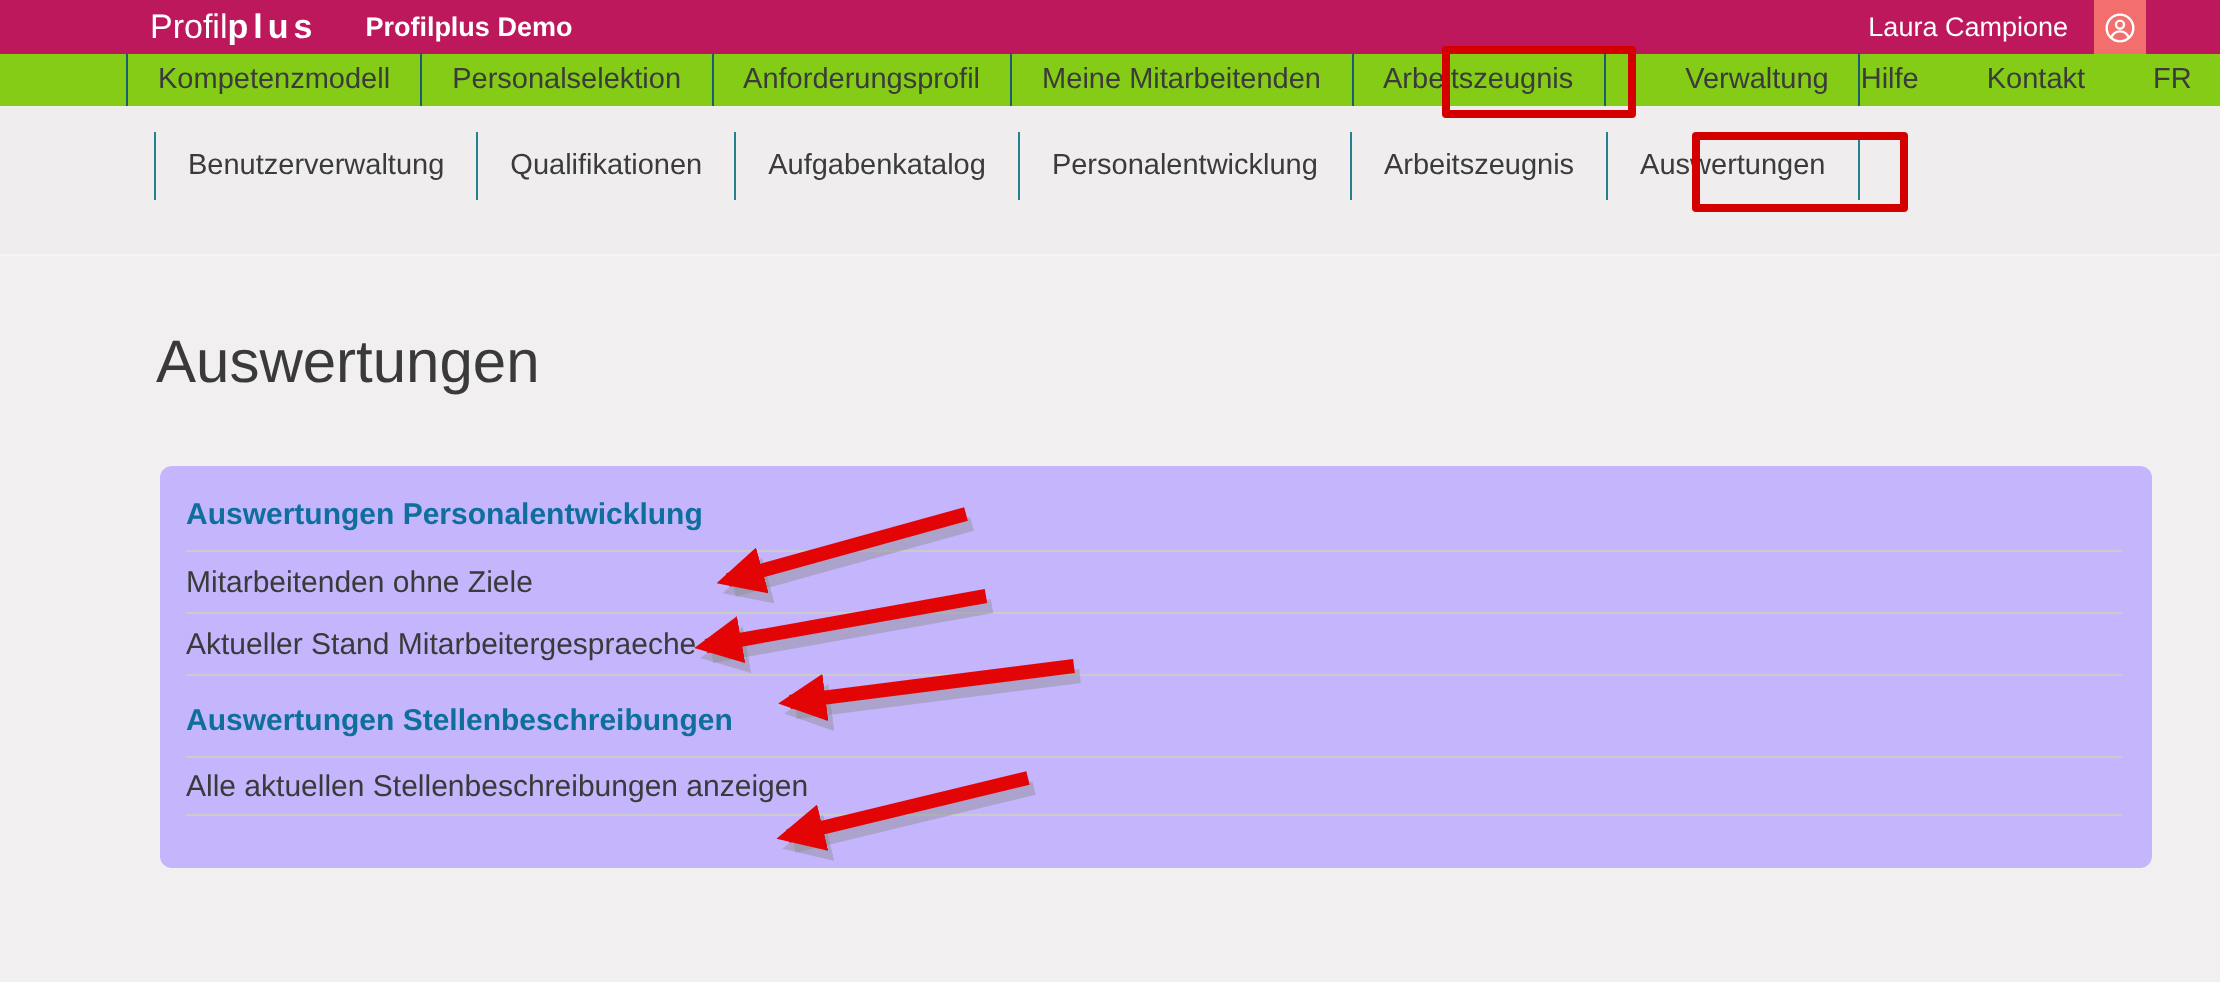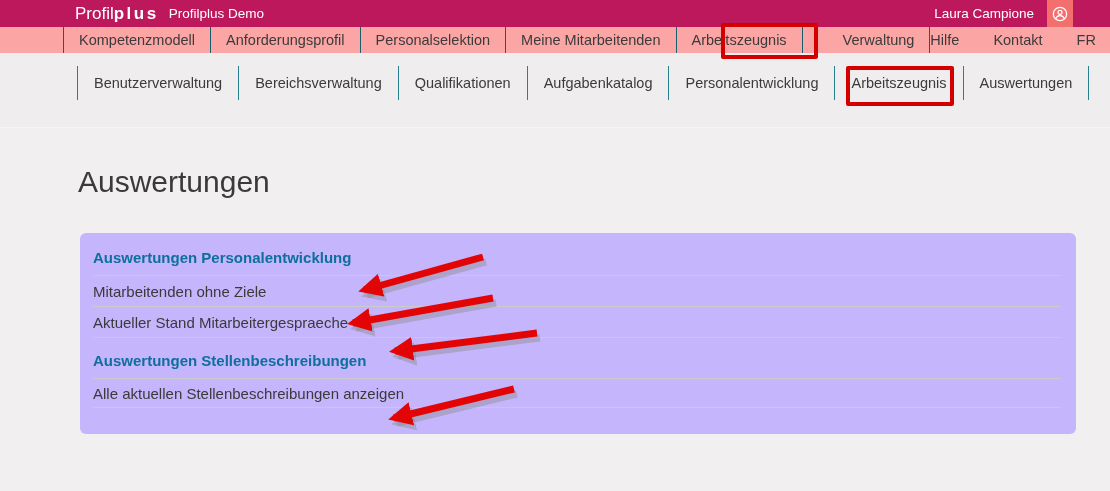--- a/index.html
+++ b/index.html
@@ -4,27 +4,27 @@
 <style>
   html,body{margin:0;padding:0;}
   body{
     width:1110px;height:491px;overflow:hidden;position:relative;
     font-family:"Liberation Sans", sans-serif;background:#f1eff0;
   }
   
   .header{height:27px;background:#be185d;display:flex;align-items:center;color:#fff;}
   .brand{margin-left:75px;font-size:17px;line-height:27px;white-space:nowrap;cursor:pointer;}
   .brand-bold{font-weight:700;letter-spacing:2.5px;}
-  .app-name{font-weight:400;font-size:13.5px;margin-left:10px;white-space:nowrap;}
+  .app-name{font-weight:700;font-size:13.5px;margin-left:24px;white-space:nowrap;}
   .header-spacer{flex:1;}
   .user-name{font-size:13.5px;white-space:nowrap;}
   .avatar-btn{width:26px;height:27px;background:#f36f6e;margin-left:13px;margin-right:37px;
     display:flex;align-items:center;justify-content:center;cursor:pointer;border:0;padding:0;}
   
-  .nav{height:26px;background:#fca5a5;display:flex;align-items:stretch;}
+  .nav{height:26px;background:#84cc16;display:flex;align-items:stretch;}
   .nav-items{display:flex;margin:0 0 0 63px;padding:0;list-style:none;}
   .nav-item{display:flex;align-items:center;padding:0 15px;border-left:1px solid #1a5f6d;
     font-size:14.5px;color:#3b3b3b;cursor:pointer;white-space:nowrap;}
   .nav-item:last-child{border-right:1px solid #1a5f6d;padding-left:40px;}
   .nav-right{margin-left:auto;display:flex;align-items:center;gap:34px;padding-right:40px;}
   .nav-right-item{font-size:14.5px;color:#3b3b3b;cursor:pointer;white-space:nowrap;}
   
   .subnav{height:74px;background:#efedee;border-bottom:1px solid #f6f5f6;}
   .subnav-items{display:flex;margin:0 0 0 77px;padding:13px 0 0 0;list-style:none;}
   .subnav-item{height:34px;display:flex;align-items:center;padding:0 16px;
@@ -64,37 +64,36 @@
         <circle cx="12" cy="9.5" r="3"></circle>
         <path d="M5.5 19 C7 15.5 10 14.5 12 14.5 C14 14.5 17 15.5 18.5 19"></path>
       </svg>
     </span>
   </button>
 </div>
 
 <div class="nav">
   <ul class="nav-items">
     <li class="nav-item">Kompetenzmodell</li>
+    <li class="nav-item">Personalselektion</li>
     <li class="nav-item">Anforderungsprofil</li>
-    <li class="nav-item">Personalselektion</li>
     <li class="nav-item">Meine Mitarbeitenden</li>
     <li class="nav-item">Arbeitszeugnis</li>
     <li class="nav-item">Verwaltung</li>
   </ul>
   <div class="nav-right">
     <span class="nav-right-item">Hilfe</span>
     <span class="nav-right-item">Kontakt</span>
     <span class="nav-right-item">FR</span>
   </div>
 </div>
 
 <div class="subnav">
   <ul class="subnav-items">
     <li class="subnav-item">Benutzerverwaltung</li>
-    <li class="subnav-item">Bereichsverwaltung</li>
     <li class="subnav-item">Qualifikationen</li>
     <li class="subnav-item">Aufgabenkatalog</li>
     <li class="subnav-item">Personalentwicklung</li>
     <li class="subnav-item">Arbeitszeugnis</li>
     <li class="subnav-item">Auswertungen</li>
   </ul>
 </div>
 
 <div class="main">
   <h1 class="page-title">Auswertungen</h1>

